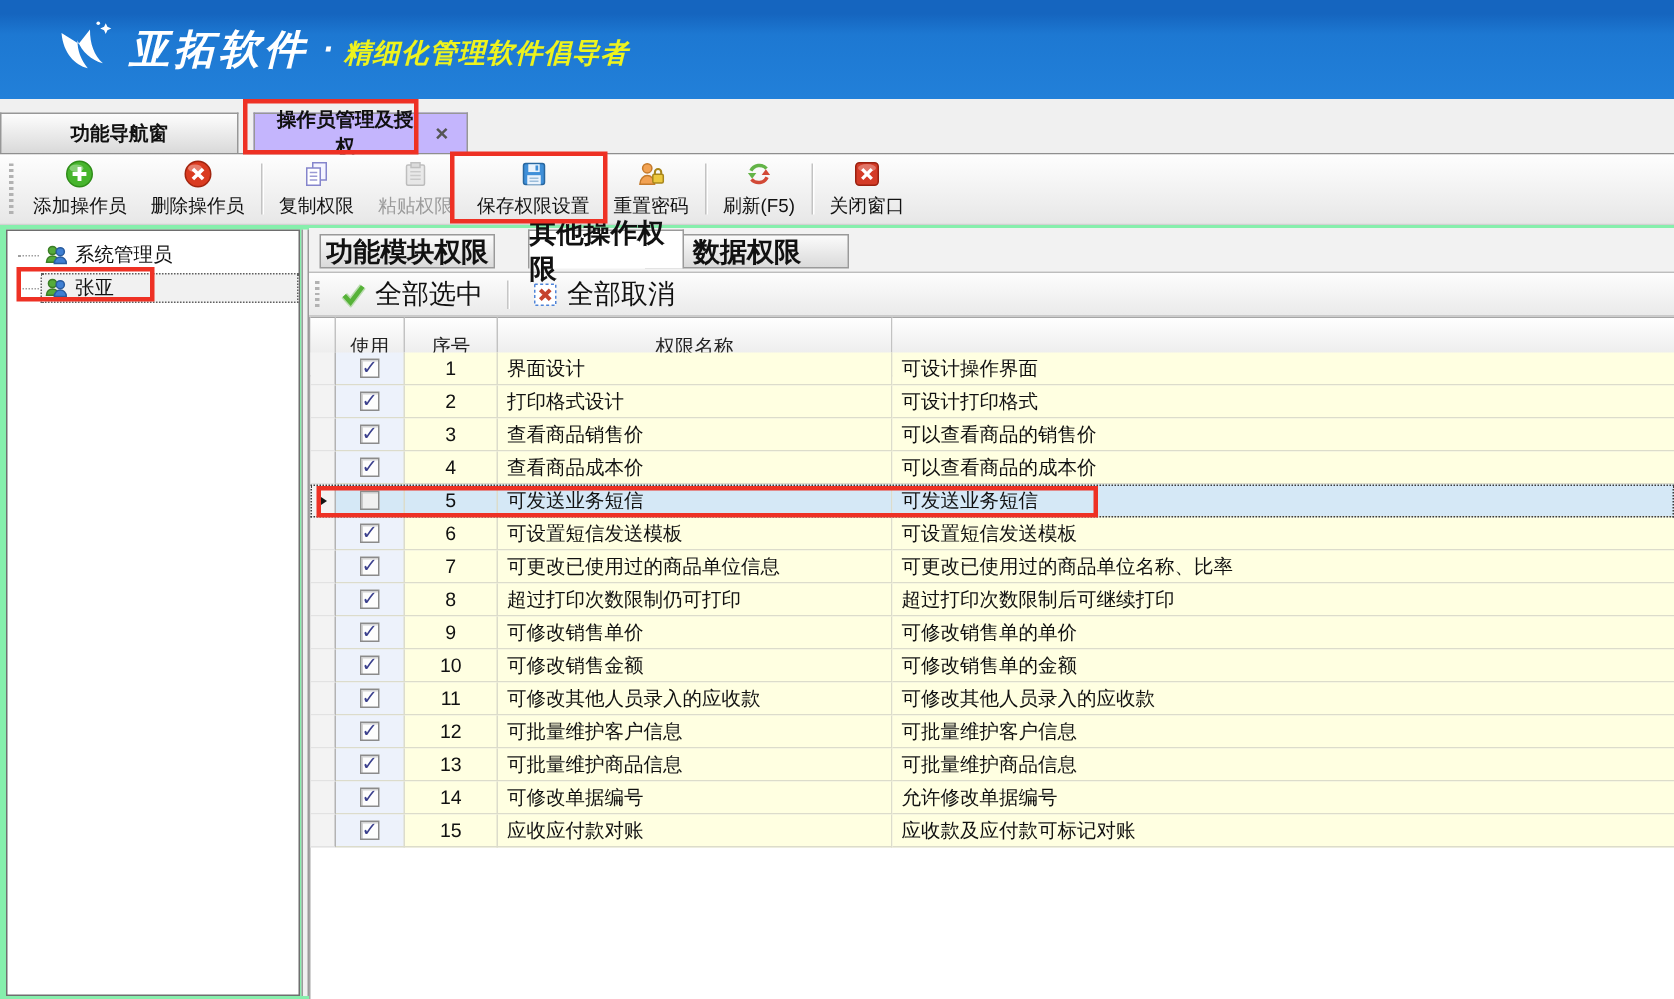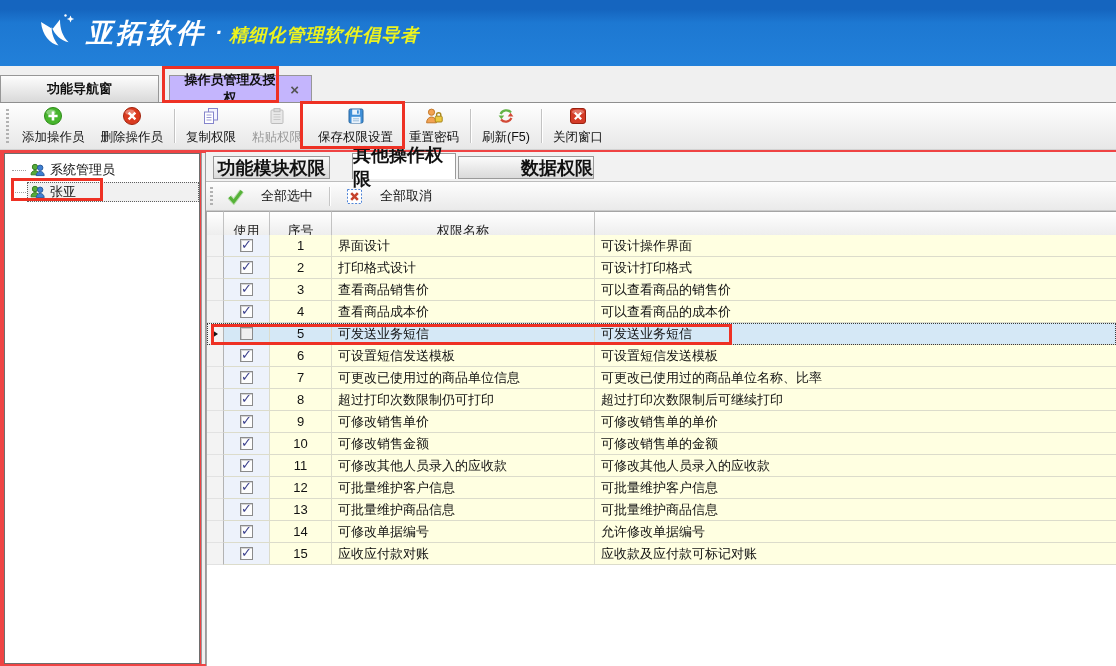--- a/index.html
+++ b/index.html
@@ -33,46 +33,46 @@
         background-image:repeating-linear-gradient(180deg,#b2b2b2 0 2px,transparent 2px 4px);}
   .tbtn{display:flex;flex-direction:column;align-items:center;justify-content:center;gap:3px;
         padding:2px 8px;font-size:12.5px;white-space:nowrap;color:#121212;}
   .tbtn.disabled{color:#9b9b9b;}
   .tbtn.disabled .icn{filter:grayscale(1) opacity(.55);}
   .tsep{width:1px;margin:6px 3px;background:#c3c3c3;box-shadow:1px 0 0 #fff;flex:none;}
   .icn{display:inline-flex;}
   .ticon{width:20px;height:20px;}
 
   
-  .main{position:absolute;left:0;top:150px;right:0;bottom:0;background:#ef4444;}
+  .main{position:absolute;left:0;top:150px;right:0;bottom:0;background:#86efac;}
   .tree-panel{position:absolute;left:4px;top:3px;width:196px;bottom:2px;background:#fff;
               border:1px solid #6e6e6e;box-sizing:border-box;padding-top:5px;}
   .titem{height:22px;display:flex;align-items:center;padding-left:7px;}
   .tconn{width:14px;height:0;border-top:1px dotted #9f9f9f;margin-right:1px;flex:none;}
   .tfocus{flex:1;display:flex;align-items:center;gap:4px;height:20px;padding-left:2px;}
   .titem.sel .tfocus{background:#f1f1f1;outline:1px dotted #5f5f5f;outline-offset:-1px;}
   .t{width:17px;height:17px;}
   .tlabel{font-size:13px;}
   .splitter{position:absolute;left:201px;top:3px;bottom:2px;width:5px;background:#f0f0f0;
             border-left:1px solid #9a9a9a;border-right:1px solid #9a9a9a;box-sizing:border-box;cursor:col-resize;}
 
   
   .perm-panel{position:absolute;left:206px;top:2px;right:0;bottom:0;background:#fff;}
   .subtabs{position:absolute;left:0;top:0;right:0;height:29px;background:#f2f2f2;}
   .ptab{position:absolute;box-sizing:border-box;display:flex;align-items:center;justify-content:center;
         font-weight:bold;font-size:18px;cursor:default;}
   .ptab:nth-of-type(1){left:7px;width:117px;top:4px;height:23px;background:linear-gradient(#fbfbfb,#dadada);border:1px solid #9a9a9a;}
   .ptab:nth-of-type(2){left:146px;width:104px;top:1px;height:26px;background:#fff;border:1px solid #9a9a9a;border-bottom:none;z-index:2;}
-  .ptab:nth-of-type(3){left:252px;width:136px;top:4px;height:23px;background:linear-gradient(#fbfbfb,#dadada);border:1px solid #9a9a9a;justify-content:flex-end;}
+  .ptab:nth-of-type(3){left:224px;width:136px;top:4px;height:23px;background:linear-gradient(#fbfbfb,#dadada);border:1px solid #9a9a9a;}
 
   .actions{position:absolute;left:0;top:29px;right:0;height:30px;box-sizing:border-box;
            background:linear-gradient(#fdfdfd,#eaeaea);border-top:1px solid #bdbdbd;border-bottom:1px solid #cacaca;
            display:flex;align-items:center;padding-left:2px;}
   .actions .grip{height:18px;margin:0 5px 0 2px;}
-  .abtn{display:flex;align-items:center;gap:17px;padding:3px 9px;font-size:13px;}
+  .abtn{display:flex;align-items:center;gap:6px;padding:3px 9px;font-size:18px;}
   .abtn:first-of-type{border:1px solid #d2d2d2;background:linear-gradient(#ffffff,#f1f1f1);}
   .a{width:17px;height:17px;}
   .asep{width:1px;height:19px;background:#c6c6c6;box-shadow:1px 0 0 #fff;margin:0 7px;}
 
   
   .grid{position:absolute;left:0;top:59px;right:0;bottom:0;background:#fff;border-left:1px solid #a5a5a5;box-sizing:border-box;}
   .ghead{display:flex;height:24px;}
   .hc{box-sizing:border-box;height:40px;background:linear-gradient(#ffffff,#e2e2e2);
       border-right:1px solid #c2c2c2;border-top:1px solid #a5a5a5;border-bottom:1px solid #a5a5a5;
       display:flex;align-items:center;justify-content:center;font-size:13px;color:#222;}

